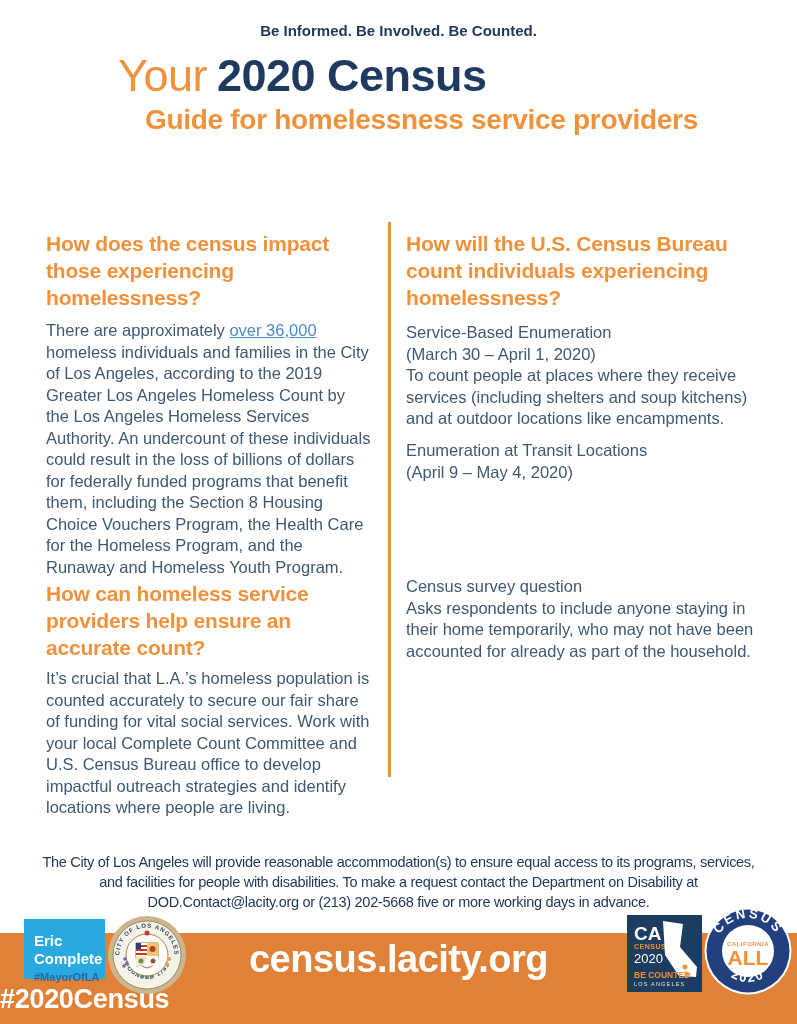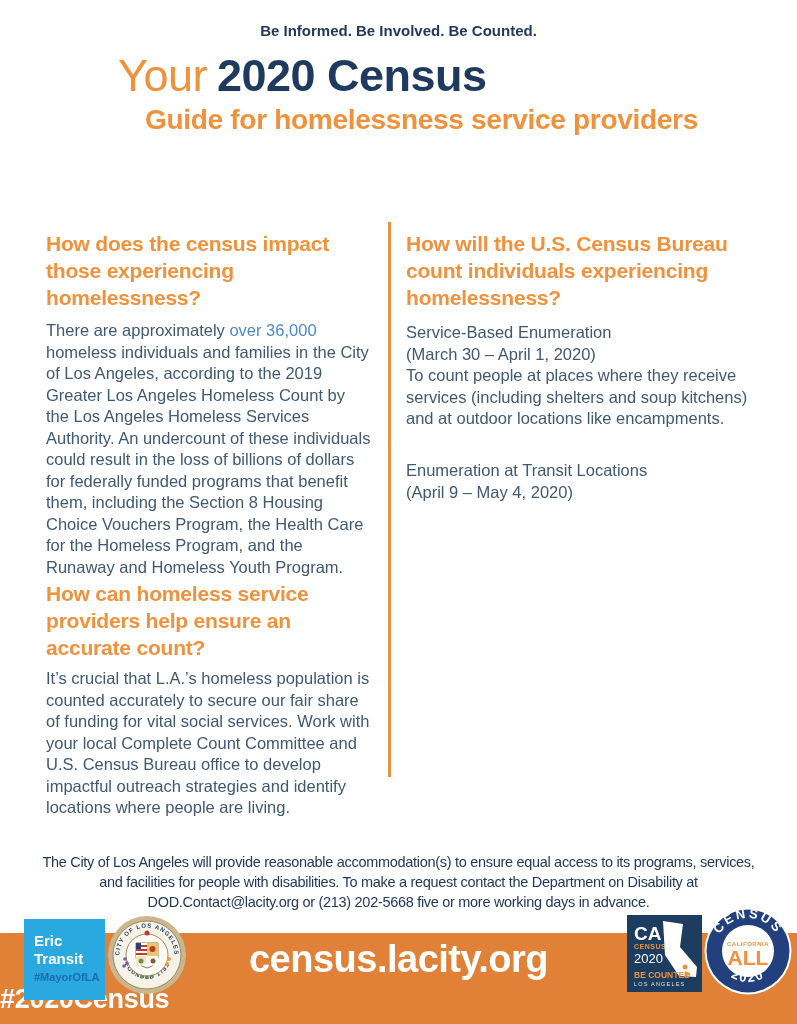--- a/index.html
+++ b/index.html
@@ -32,22 +32,22 @@
   .body-text {
     position:absolute; font-size:16.5px; font-weight:400; color:#3E5971;
     line-height:21.5px;
   }
   .h-left1 { top:222px; left:46px; width:300px; }
   .p-left1 { top:320px; left:46px; width:325px; }
   .h-left2 { top:572px; left:46px; width:300px; }
   .p-left2 { top:668px; left:46px; width:325px; }
   .h-right { top:222px; left:406px; width:372px; }
   .rc-item { position:absolute; left:406px; width:372px; font-size:16.5px; color:#3E5971; line-height:21.5px; }
-  .rc-1 { top:322px; } .rc-2 { top:460px; } .rc-3 { top:576px; }
-  .inline-link { color:#4C89C8; cursor:pointer; }
+  .rc-1 { top:322px; } .rc-2 { top:440px; } .rc-3 { top:576px; }
+  .inline-link { color:#4C89C8; text-decoration:underline; cursor:pointer; }
   .divider {
     position:absolute; left:388px; top:222px; width:3px; height:555px;
     background:#E8933F;
   }
   
   .note {
     position:absolute; top:852px; left:33px; width:731px;
     text-align:center; font-size:14.5px; font-weight:500; color:#21395B;
     line-height:20px; letter-spacing:-0.3px;
   }
@@ -58,21 +58,21 @@
   }
   .footer-site {
     position:absolute; top:938px; left:0; width:100%; text-align:center;
     font-size:38px; font-weight:800; color:#ffffff; letter-spacing:-0.5px;
   }
   .footer-tag {
     position:absolute; top:984px; left:0; width:100%; text-align:left;
     font-size:27px; font-weight:700; color:#ffffff; letter-spacing:-0.3px;
   }
   .garcetti {
-    position:absolute; top:919px; left:24px; width:81px; height:81px;
+    position:absolute; top:919px; left:24px; width:81px; height:60px;
     background:#2AA9E0; padding:13px 0 0 10px;
   }
   .garcetti .g-name { color:#ffffff; font-size:15px; font-weight:700; line-height:18px; }
   .garcetti .g-handle { color:#1C6BAD; font-size:11px; font-weight:700; margin-top:3px; }
   .seal { position:absolute; top:915px; left:107px; width:80px; height:80px; }
   .ca-badge { position:absolute; top:915px; left:627px; width:75px; height:55px; }
   .all-logo { position:absolute; top:907px; left:704px; width:88px; height:88px; }
 </style>
 </head>
 <body>
@@ -98,34 +98,38 @@
 
   <div class="rc-item rc-1">
     <div>Service-Based Enumeration</div>
     <div>(March 30 – April 1, 2020)</div>
     <div>To count people at places where they receive services (including shelters and soup kitchens) and at outdoor locations like encampments.</div>
   </div>
   <div class="rc-item rc-2">
     <div>Enumeration at Transit Locations</div>
     <div>(April 9 – May 4, 2020)</div>
   </div>
+  <div class="rc-item rc-3">
+    <div>Census survey question</div>
+    <div>Asks respondents to include anyone staying in their home temporarily, who may not have been accounted for already as part of the household.</div>
+  </div>
 
   <div class="note">
     <div>The City of Los Angeles will provide reasonable accommodation(s) to ensure equal access to its programs, services,</div>
     <div>and facilities for people with disabilities. To make a request contact the Department on Disability at</div>
     <div>DOD.Contact@lacity.org or (213) 202-5668 five or more working days in advance.</div>
   </div>
 
   <div class="footer-bar"></div>
   <div class="footer-site">census.lacity.org</div>
   <div class="footer-tag">#2020Census</div>
 
   <div class="garcetti">
     <div class="g-name">Eric</div>
-    <div class="g-name">Transit</div>
+    <div class="g-name">Complete</div>
     <div class="g-handle">#MayorOfLA</div>
   </div>
 
   <div class="seal">
     <svg width="80" height="80" viewBox="0 0 80 80">
       <circle cx="40" cy="40" r="39" fill="#CBB68E"></circle>
       <circle cx="40" cy="40" r="34" fill="#F5F2E8" stroke="#9C8B5E" stroke-width="1"></circle>
       <defs>
         <path id="seal-top" d="M 12.5 40 A 27.5 27.5 0 0 1 67.5 40"></path>
         <path id="seal-bot" d="M 16 40 A 24 24 0 0 0 64 40"></path>

